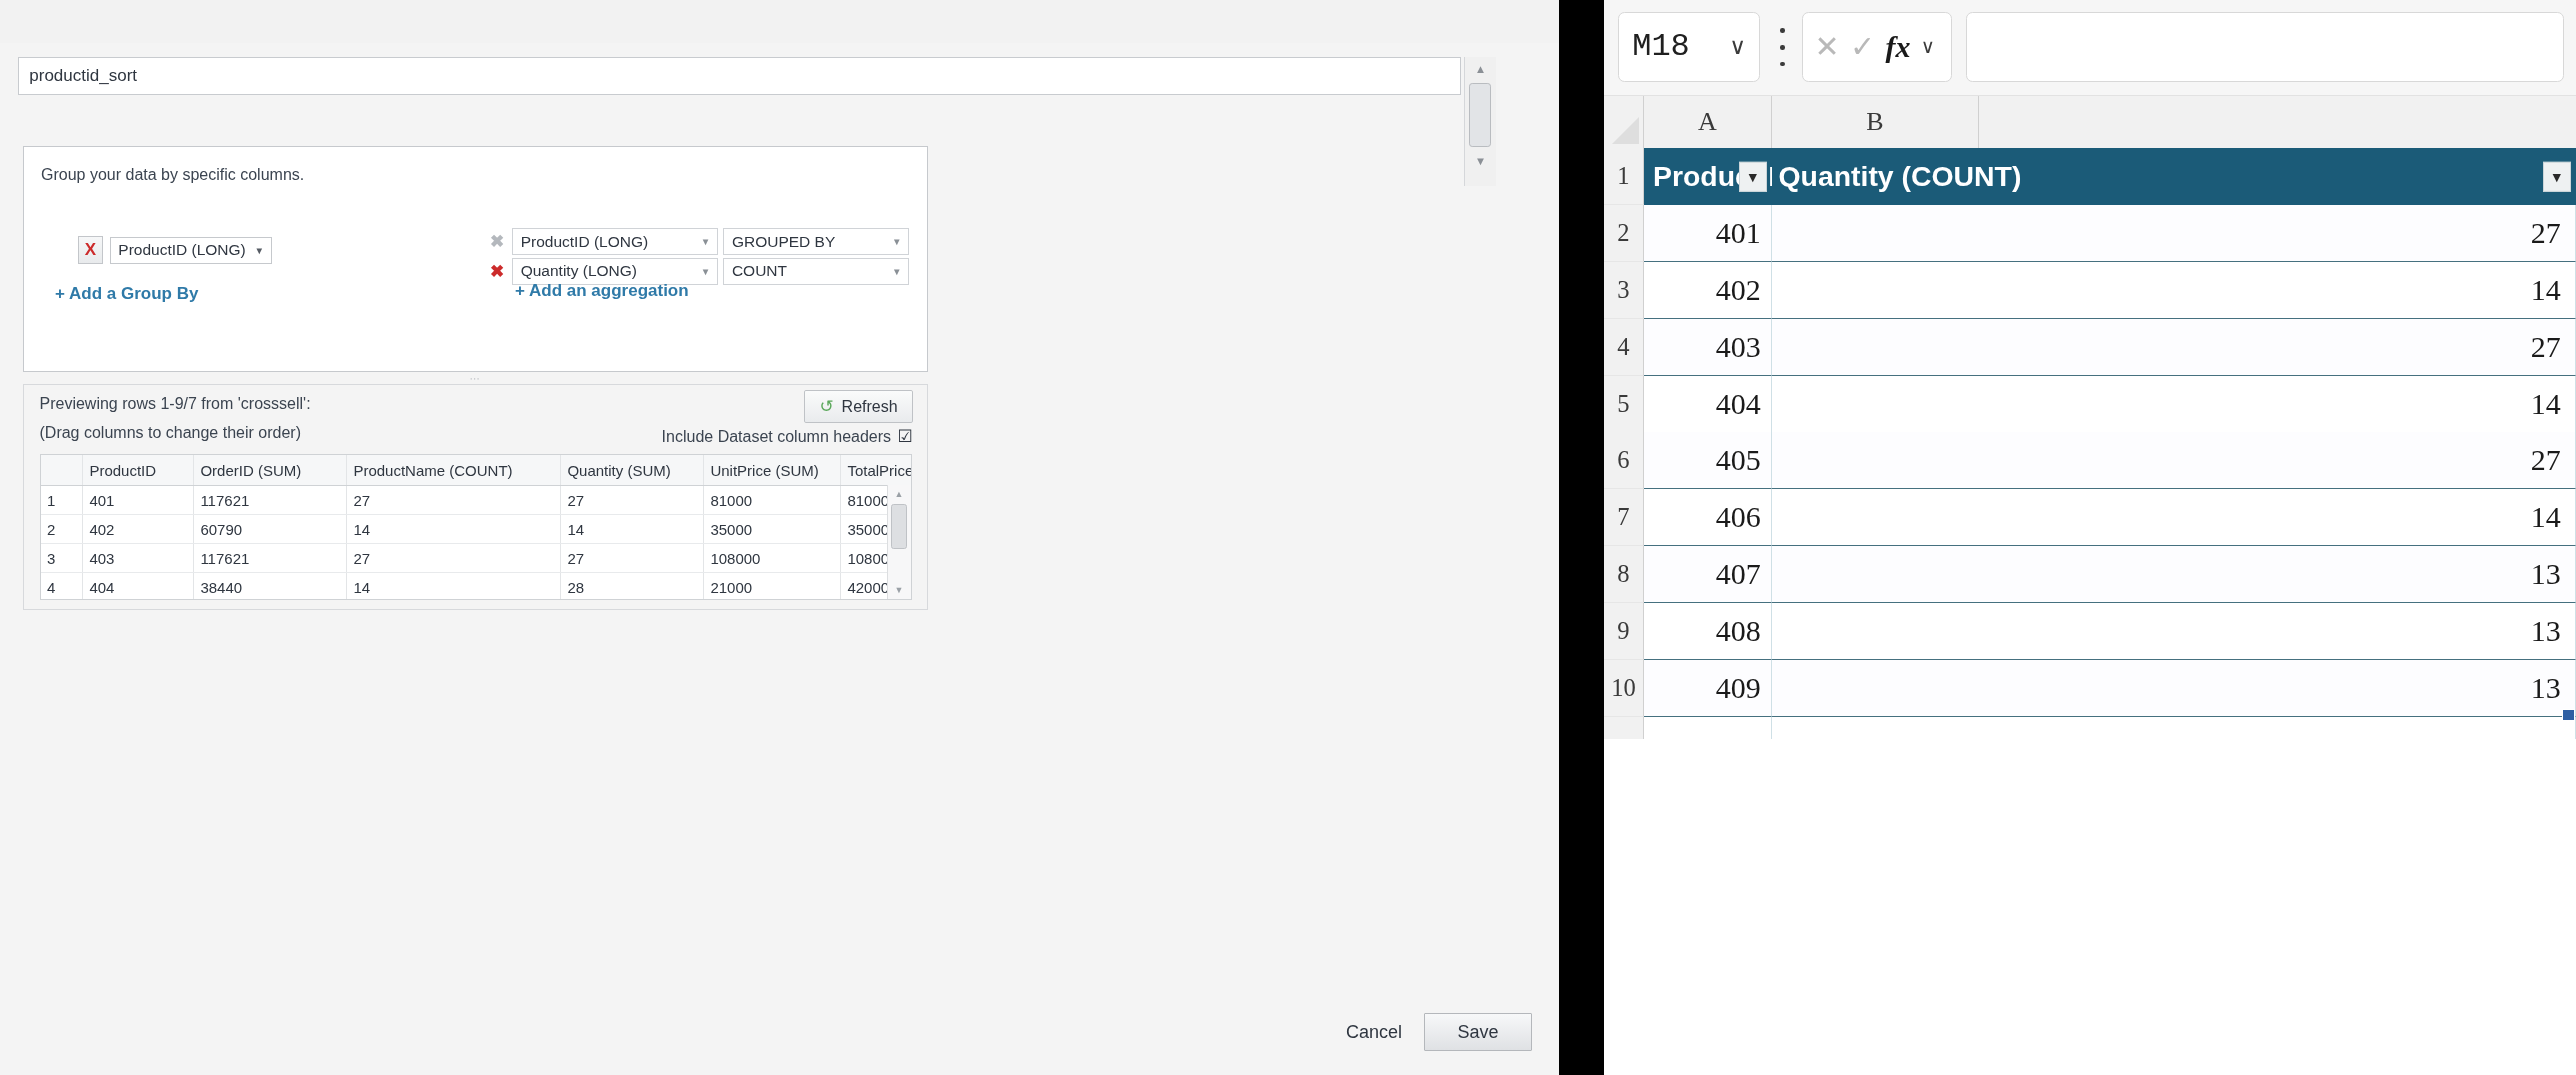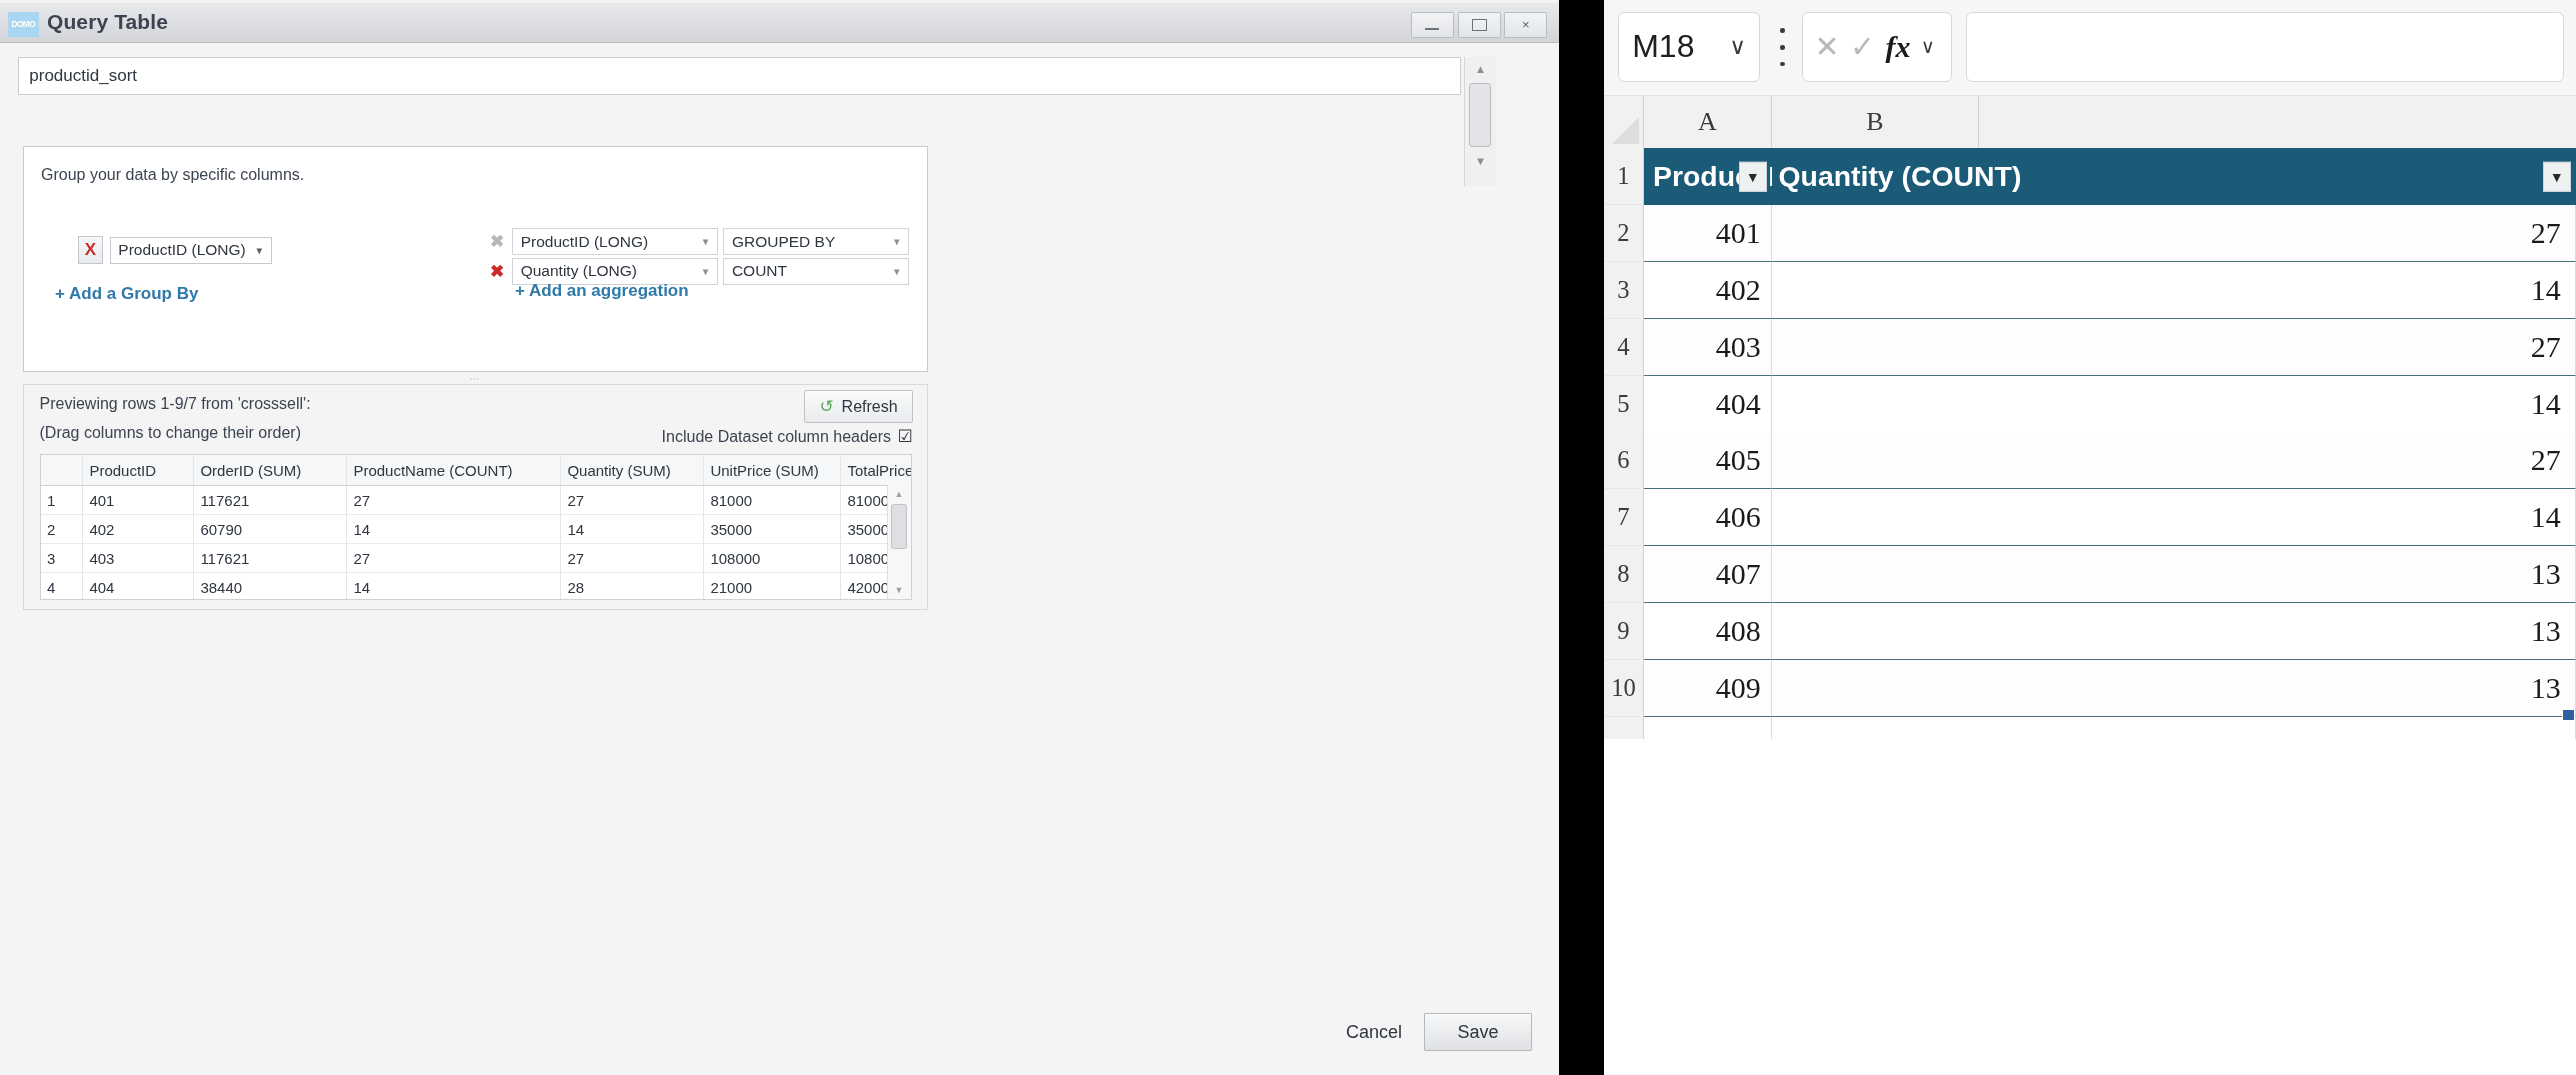--- a/index.html
+++ b/index.html
@@ -185,21 +185,21 @@
   .fbar{
     position:absolute;left:0;top:0;right:0;height:96px;background:#f6f6f6;
     border-bottom:0.6px solid #e2e2e2;box-sizing:border-box;
   }
   .namebox{
     position:absolute;left:14.2px;top:11.6px;width:142px;height:70px;
     background:#ffffff;border:0.6px solid #d8d8d8;border-radius:6.5px;
     display:flex;align-items:center;justify-content:space-between;padding:0 13px;
     box-sizing:border-box;
   }
-  .namebox .nm{font-size:32px;color:#202020;font-family:Liberation Sans, sans-serif;}
+  .namebox .nm{font-size:32px;color:#202020;font-family:Liberation Mono, monospace;}
   .namebox .chev{font-size:23px;color:#3b3b3b;}
   .kebab{
     position:absolute;left:172px;top:28.4px;width:13px;height:38px;
     display:flex;flex-direction:column;justify-content:space-between;align-items:center;
   }
   .kebab i{display:block;width:4.5px;height:4.5px;background:#3b3b3b;border-radius:50%;}
   .fxbox{
     position:absolute;left:198px;top:11.6px;width:150px;height:70px;
     background:#ffffff;border:0.6px solid #d8d8d8;border-radius:6.5px;
     display:flex;align-items:center;gap:10.3px;padding:0 11.6px;box-sizing:border-box;
@@ -275,33 +275,20 @@
   .truncrow .rhdr{border-bottom:none;}
   .truncrow .cellA,.truncrow .cellB{border-bottom:none;}
 </style>
 </head>
 <body>
 
 <div class="screen">
 
   <div class="dialog">
 
-    <div class="titlebar">
-      <div class="domo-logo">DOMO</div>
-      <div class="title-text">Query Table</div>
-      <div class="wbtns">
-        <div class="wbtn">
-            <span class="min"></span>
-          </div>
-        <div class="wbtn">
-            <span class="max"></span>
-          </div>
-        <div class="wbtn">×</div>
-      </div>
-    </div>
 
     <div class="dialog-body">
 
       <div class="name-row">
         <input class="name-input" value="productid_sort" style="">
         <div class="dlg-scroll">
           <div class="arr">▲</div>
           <div class="thumb"></div>
           <div class="arr">▼</div>
         </div>

